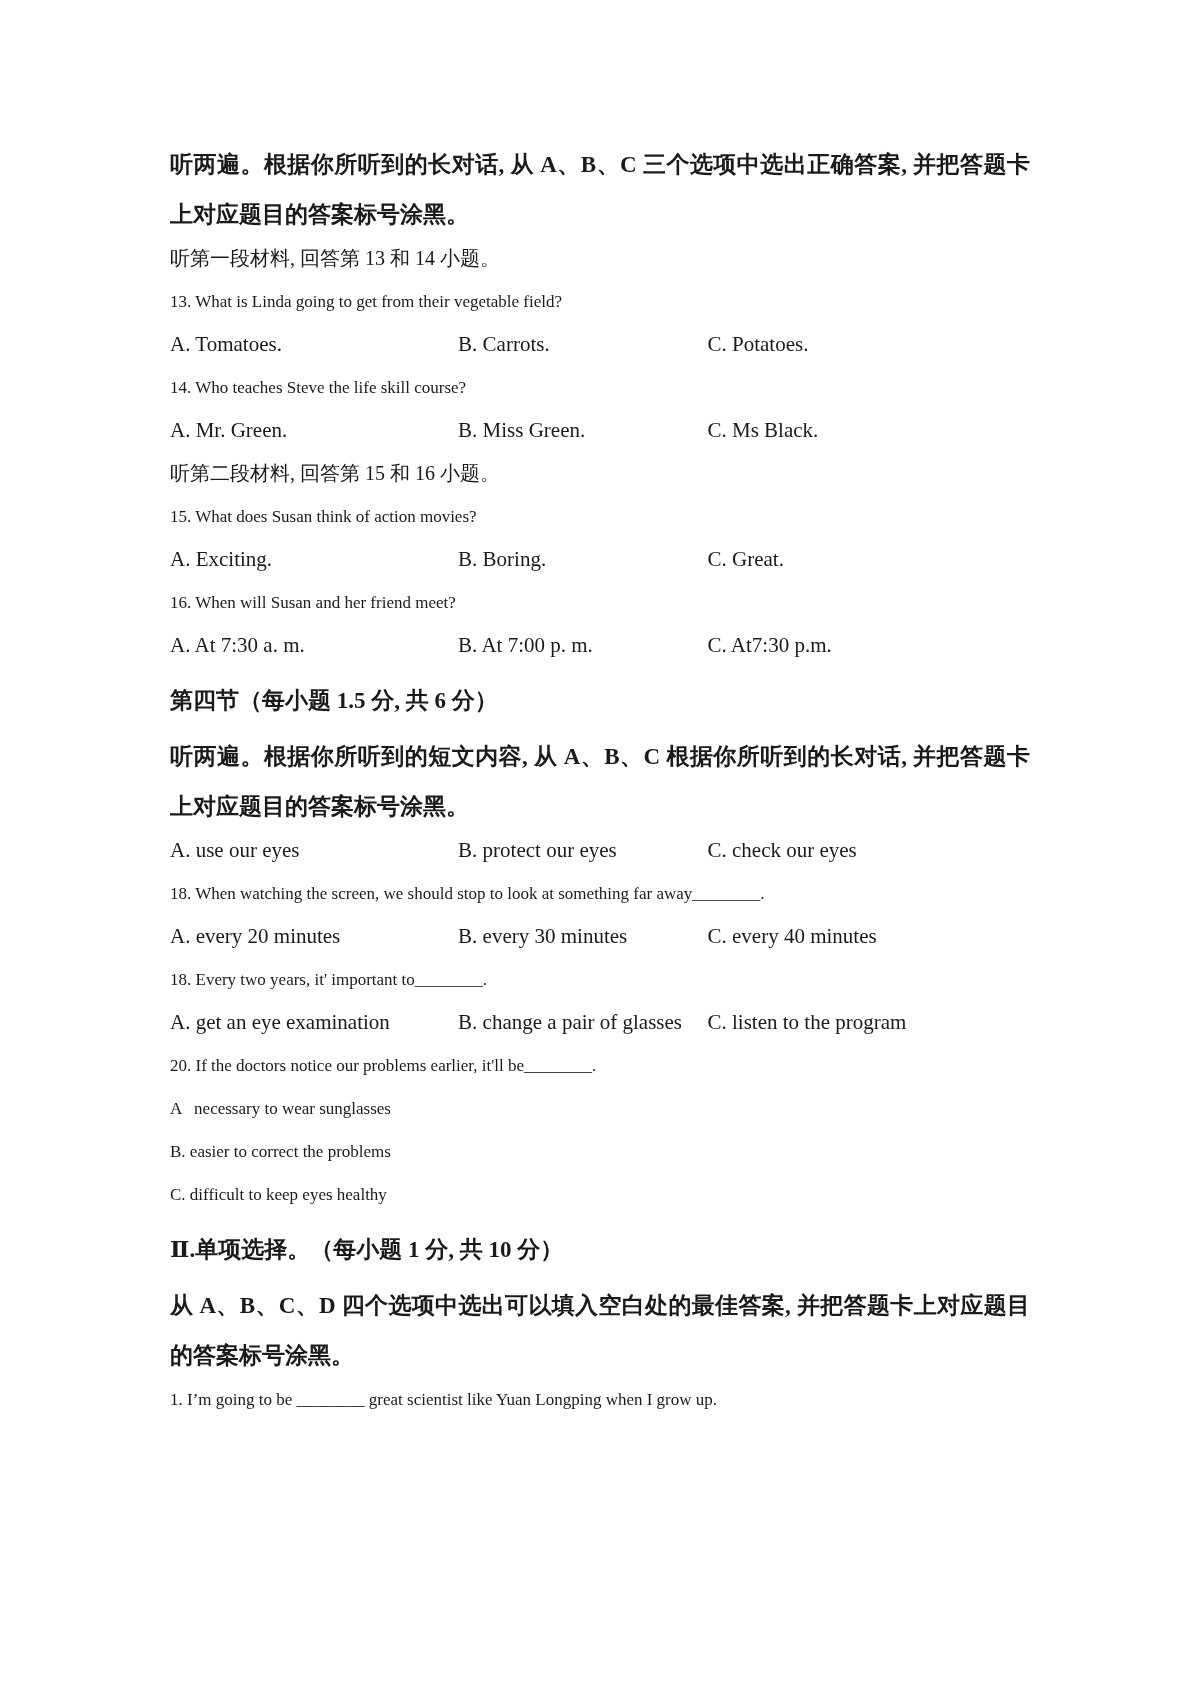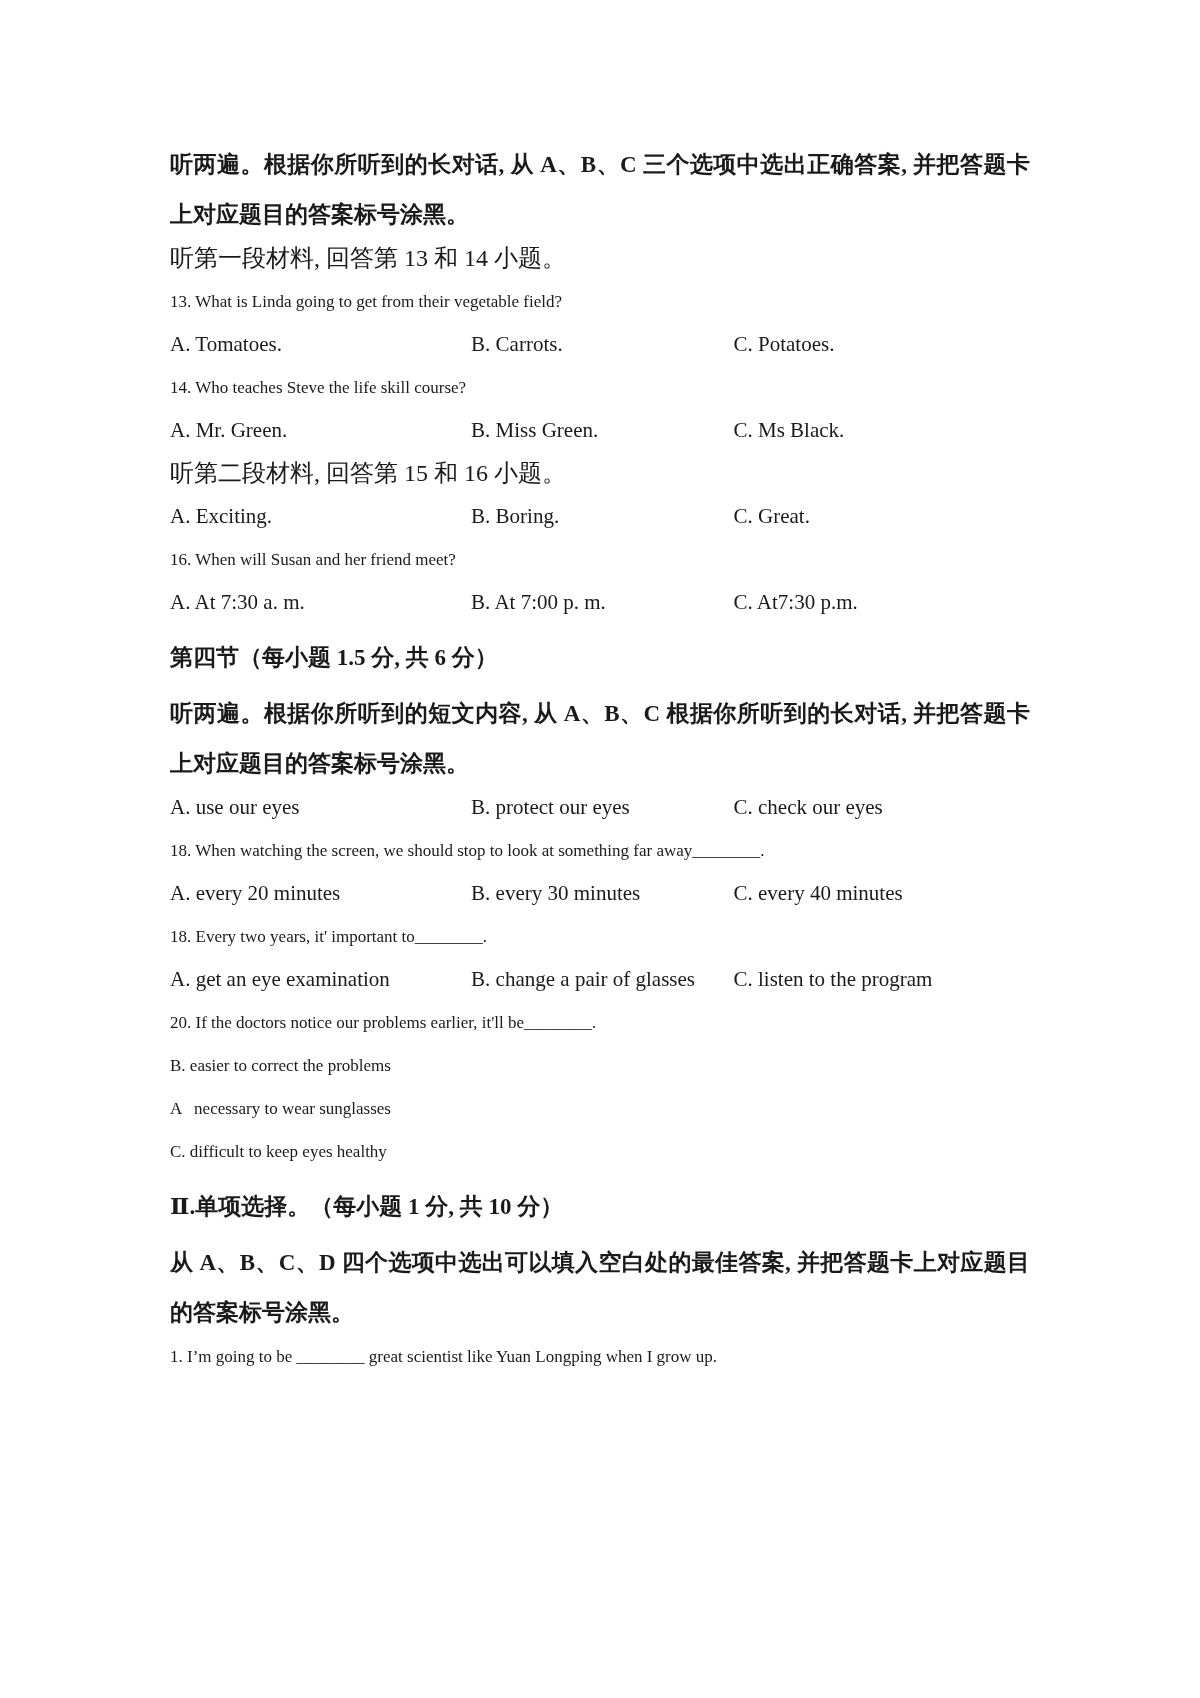--- a/index.html
+++ b/index.html
@@ -27,30 +27,29 @@
     text-align: justify;
     font-family: "Liberation Serif", "DejaVu Serif", serif;
   }
   .line {
     font-size: 17px;
     line-height: 25px;
     margin: 0 0 18px 0;
     white-space: pre-wrap;
   }
   .line.cn {
-    font-size: 24px;
+    font-size: 20px;
     font-family: Liberation Serif, serif;
   }
   .opts {
     display: grid;
     grid-template-columns: 33.5% 29% 37.5%;
     font-size: 21px;
     line-height: 25px;
     margin: 0 0 18px 0;
-    gap: 13px;
   }
   .opt {
     white-space: nowrap;
   }
   .gap-top {
     margin-top: 18px;
   }
 </style>
 </head>
 <body>
@@ -70,20 +69,21 @@
 
   <div class="line">14. Who teaches Steve the life skill course?</div>
   <div class="opts">
     <span class="opt">A. Mr. Green.</span>
     <span class="opt">B. Miss Green.</span>
     <span class="opt">C. Ms Black.</span>
   </div>
 
   <div class="line cn">听第二段材料, 回答第 15 和 16 小题。</div>
 
+  <div class="line">15. What does Susan think of action movies?</div>
   <div class="opts">
     <span class="opt">A. Exciting.</span>
     <span class="opt">B. Boring.</span>
     <span class="opt">C. Great.</span>
   </div>
 
   <div class="line">16. When will Susan and her friend meet?</div>
   <div class="opts">
     <span class="opt">A. At 7:30 a. m.</span>
     <span class="opt">B. At 7:00 p. m.</span>
@@ -108,22 +108,22 @@
   </div>
 
   <div class="line">18. Every two years, it' important to________.</div>
   <div class="opts">
     <span class="opt">A. get an eye examination</span>
     <span class="opt">B. change a pair of glasses</span>
     <span class="opt">C. listen to the program</span>
   </div>
 
   <div class="line">20. If the doctors notice our problems earlier, it'll be________.</div>
+  <div class="line">A   necessary to wear sunglasses</div>
   <div class="line gap-top">B. easier to correct the problems</div>
-  <div class="line">A   necessary to wear sunglasses</div>
   <div class="line">C. difficult to keep eyes healthy</div>
 
   <div class="para-bold">Ⅱ.单项选择。（每小题 1 分, 共 10 分）</div>
 
   <div class="para-bold">从 A、B、C、D 四个选项中选出可以填入空白处的最佳答案, 并把答题卡上对应题目的答案标号涂黑。</div>
 
   <div class="line">1. I’m going to be ________ great scientist like Yuan Longping when I grow up.</div>
 
 </div>
 

